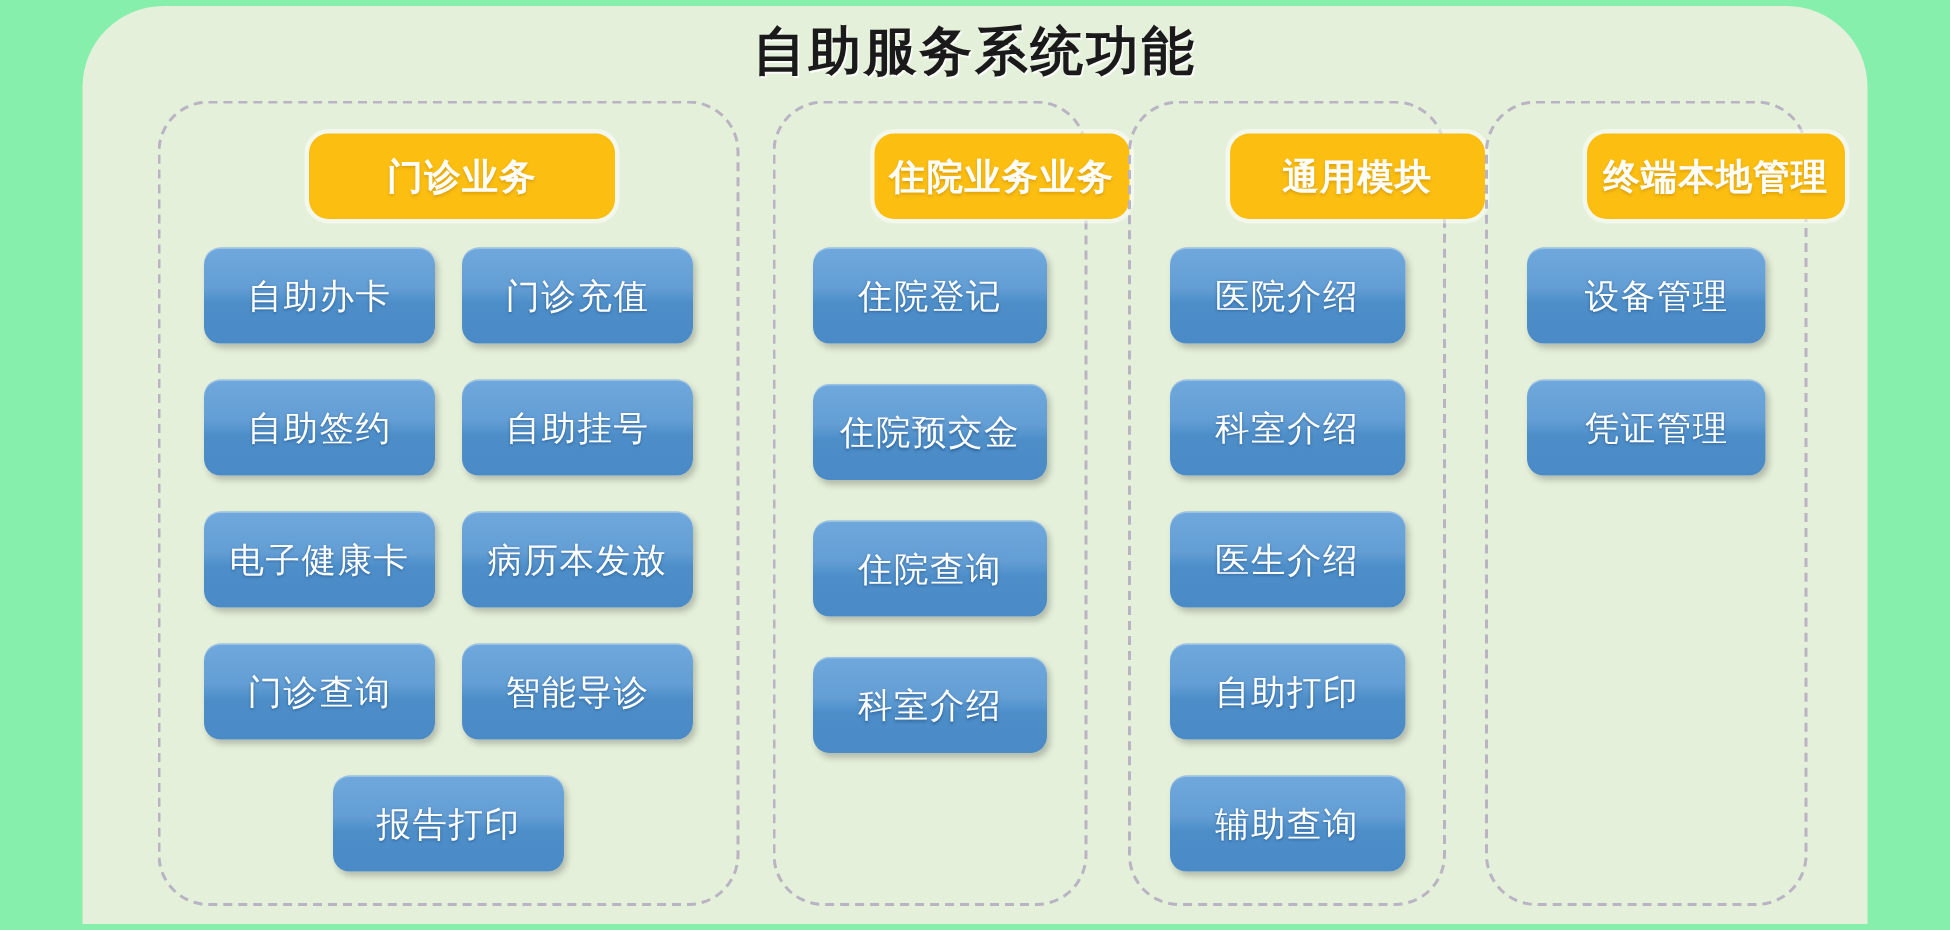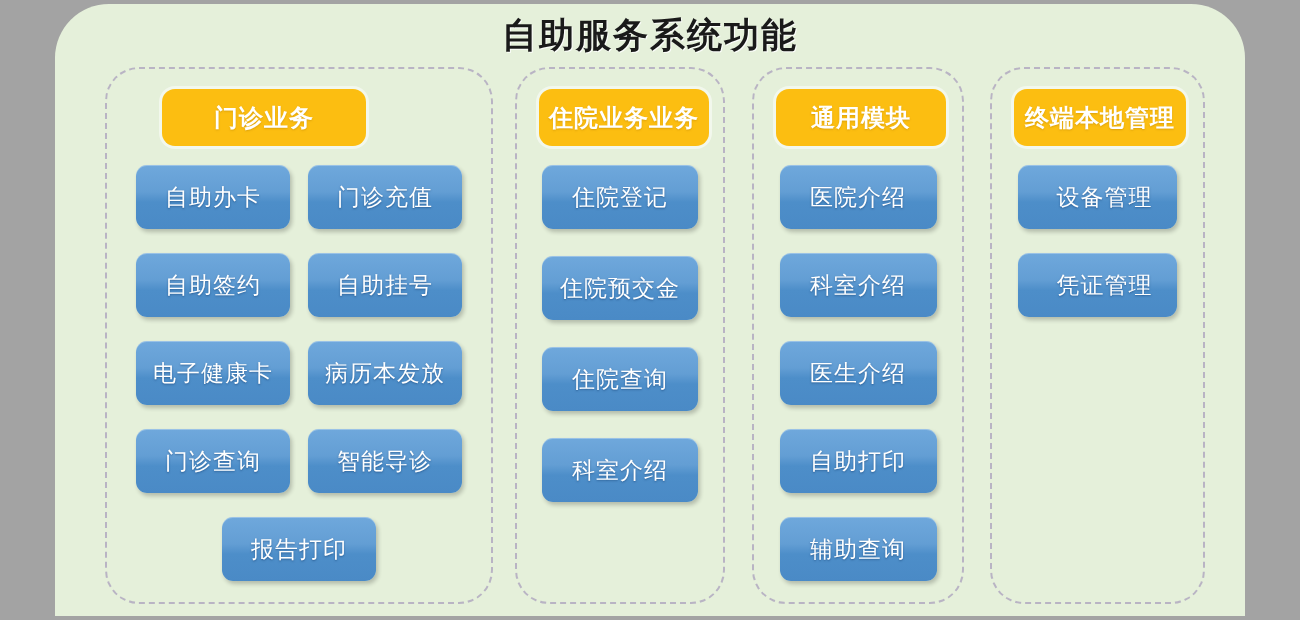--- a/index.html
+++ b/index.html
@@ -11,21 +11,21 @@
     width: 1300px;
     height: 620px;
     font-family: "Liberation Sans", "DejaVu Sans", sans-serif;
     overflow: hidden;
   }
 
   #canvas {
     position: relative;
     width: 1300px;
     height: 620px;
-    background: #a3a3a3;
+    background: #86efac;
   }
 
   
   .panel {
     position: absolute;
     left: 55px;
     top: 4px;
     width: 1190px;
     height: 612px;
     background: #e5f0da;
@@ -71,20 +71,21 @@
     box-shadow: 0 0 0 3px rgba(255,255,255,0.50);
     display: flex;
     align-items: center;
     justify-content: center;
     color: #ffffff;
     font-size: 24px;
     font-weight: bold;
     letter-spacing: 1px;
     text-shadow: 0 1px 2px rgba(160,110,0,0.35);
     box-sizing: border-box;
+    margin-left: 44px;
   }
   .col-0 .cat-header { left: 55px;  width: 204px; }
   .col-1 .cat-header { left: 22px;  width: 170px; }
   .col-2 .cat-header { left: 22px;  width: 170px; }
   .col-3 .cat-header { left: 22px;  width: 172px; }
 
   
   .items {
     position: absolute;
     left: 0;

